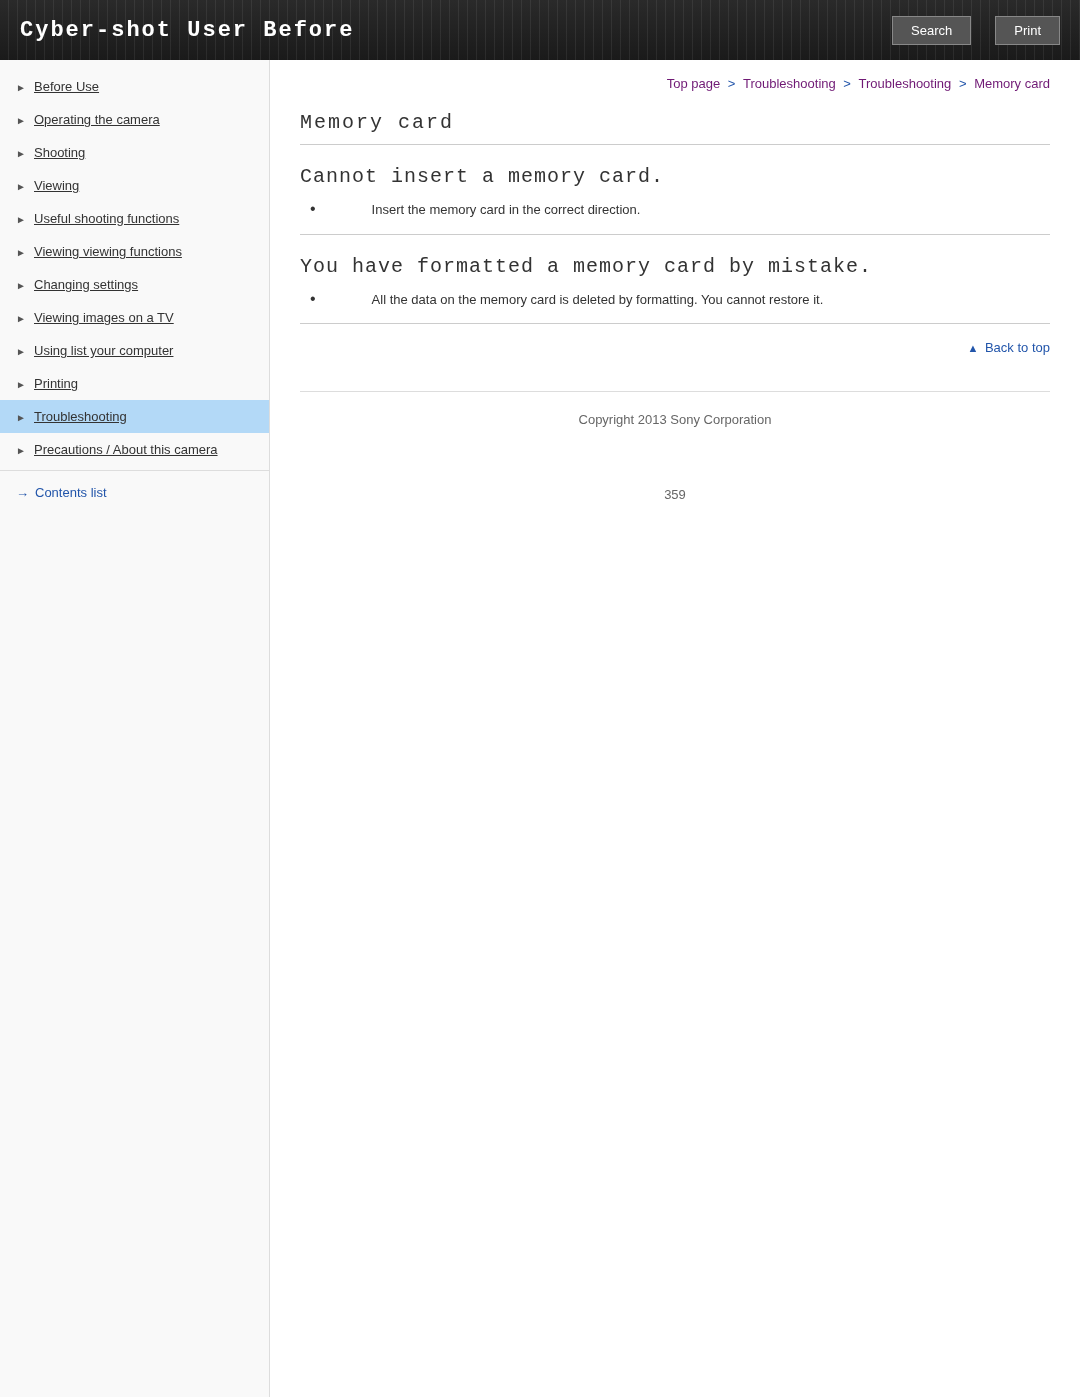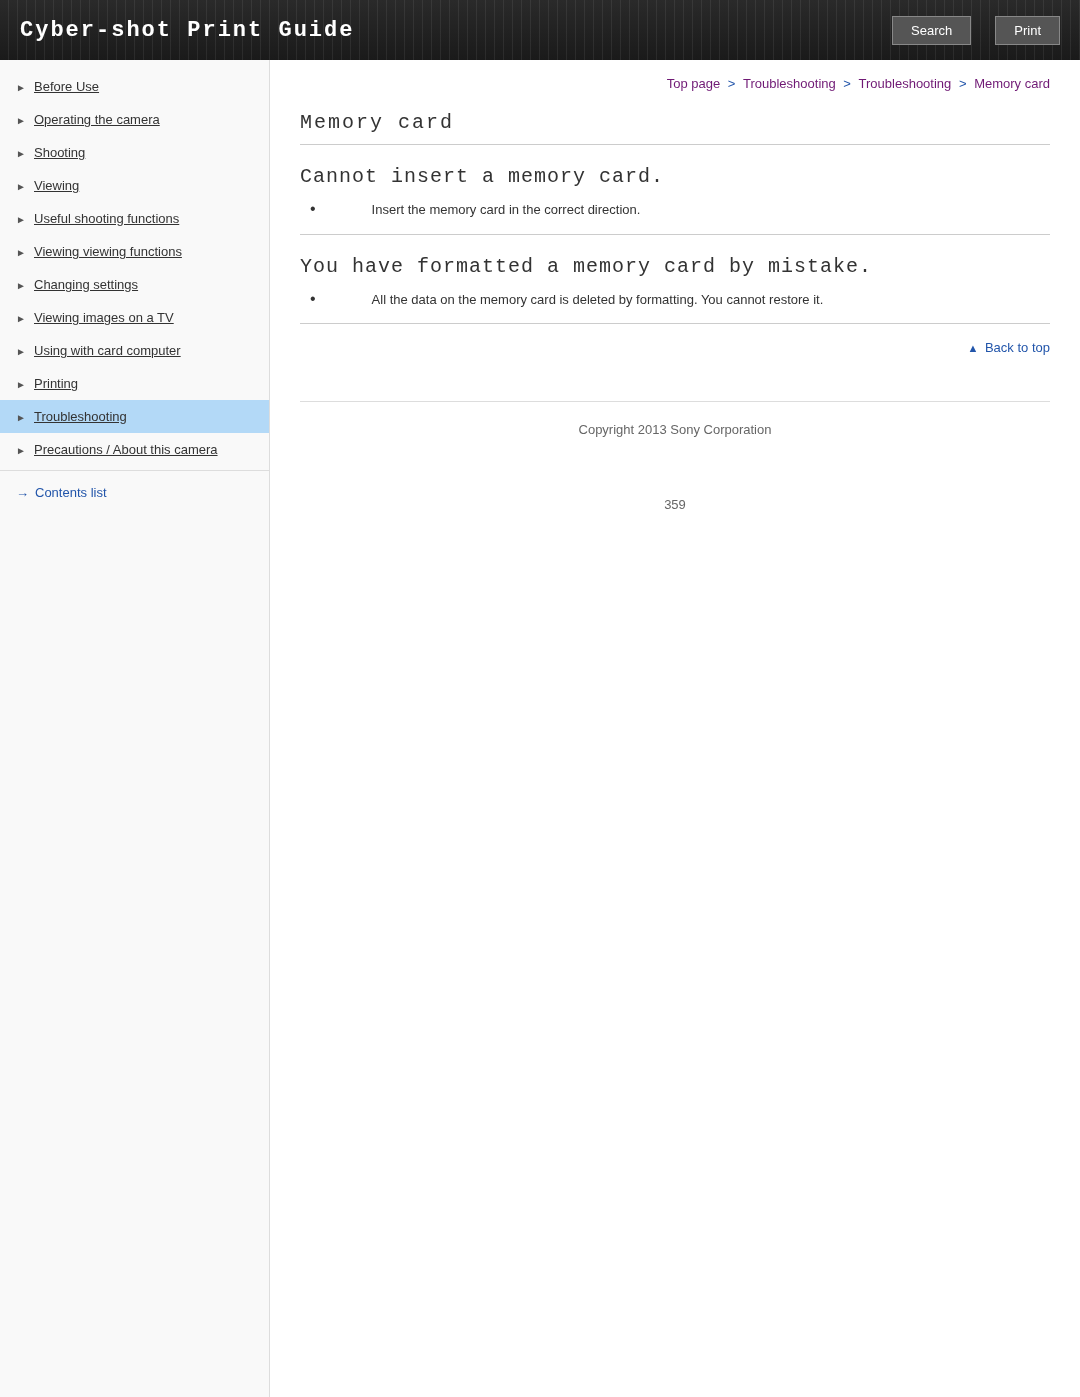--- a/index.html
+++ b/index.html
@@ -221,37 +221,37 @@
       margin-right: 3px;
     }
 
     
     .footer {
       text-align: center;
       font-size: 13px;
       color: #666;
       padding: 20px 0;
       border-top: 1px solid #ddd;
-      margin-top: 46px;
+      margin-top: 36px;
     }
 
     
     .page-number {
       text-align: center;
       color: #666;
       font-size: 13px;
       margin-top: 40px;
     }
   </style>
 </head>
 <body>
 
 <header class="header">
   <div class="header-stripes"></div>
-  <span class="header-title">Cyber-shot Print Guide</span>
+  <span class="header-title">Cyber-shot User Before</span>
   <div class="header-buttons">
     <button class="header-btn">Search</button>
     <button class="header-btn">Print</button>
   </div>
 </header>
 
 <div class="main-layout">
 
   <nav class="sidebar">
 
@@ -283,21 +283,21 @@
         <div class="sidebar-item">
       <span class="sidebar-arrow">►</span>
       <span class="sidebar-label">Changing settings</span>
     </div>
         <div class="sidebar-item">
       <span class="sidebar-arrow">►</span>
       <span class="sidebar-label">Viewing images on a TV</span>
     </div>
         <div class="sidebar-item">
       <span class="sidebar-arrow">►</span>
-      <span class="sidebar-label">Using with card computer</span>
+      <span class="sidebar-label">Using list your computer</span>
     </div>
         <div class="sidebar-item">
       <span class="sidebar-arrow">►</span>
       <span class="sidebar-label">Printing</span>
     </div>
         <div class="sidebar-item active">
       <span class="sidebar-arrow">►</span>
       <span class="sidebar-label">Troubleshooting</span>
     </div>
         <div class="sidebar-item">

